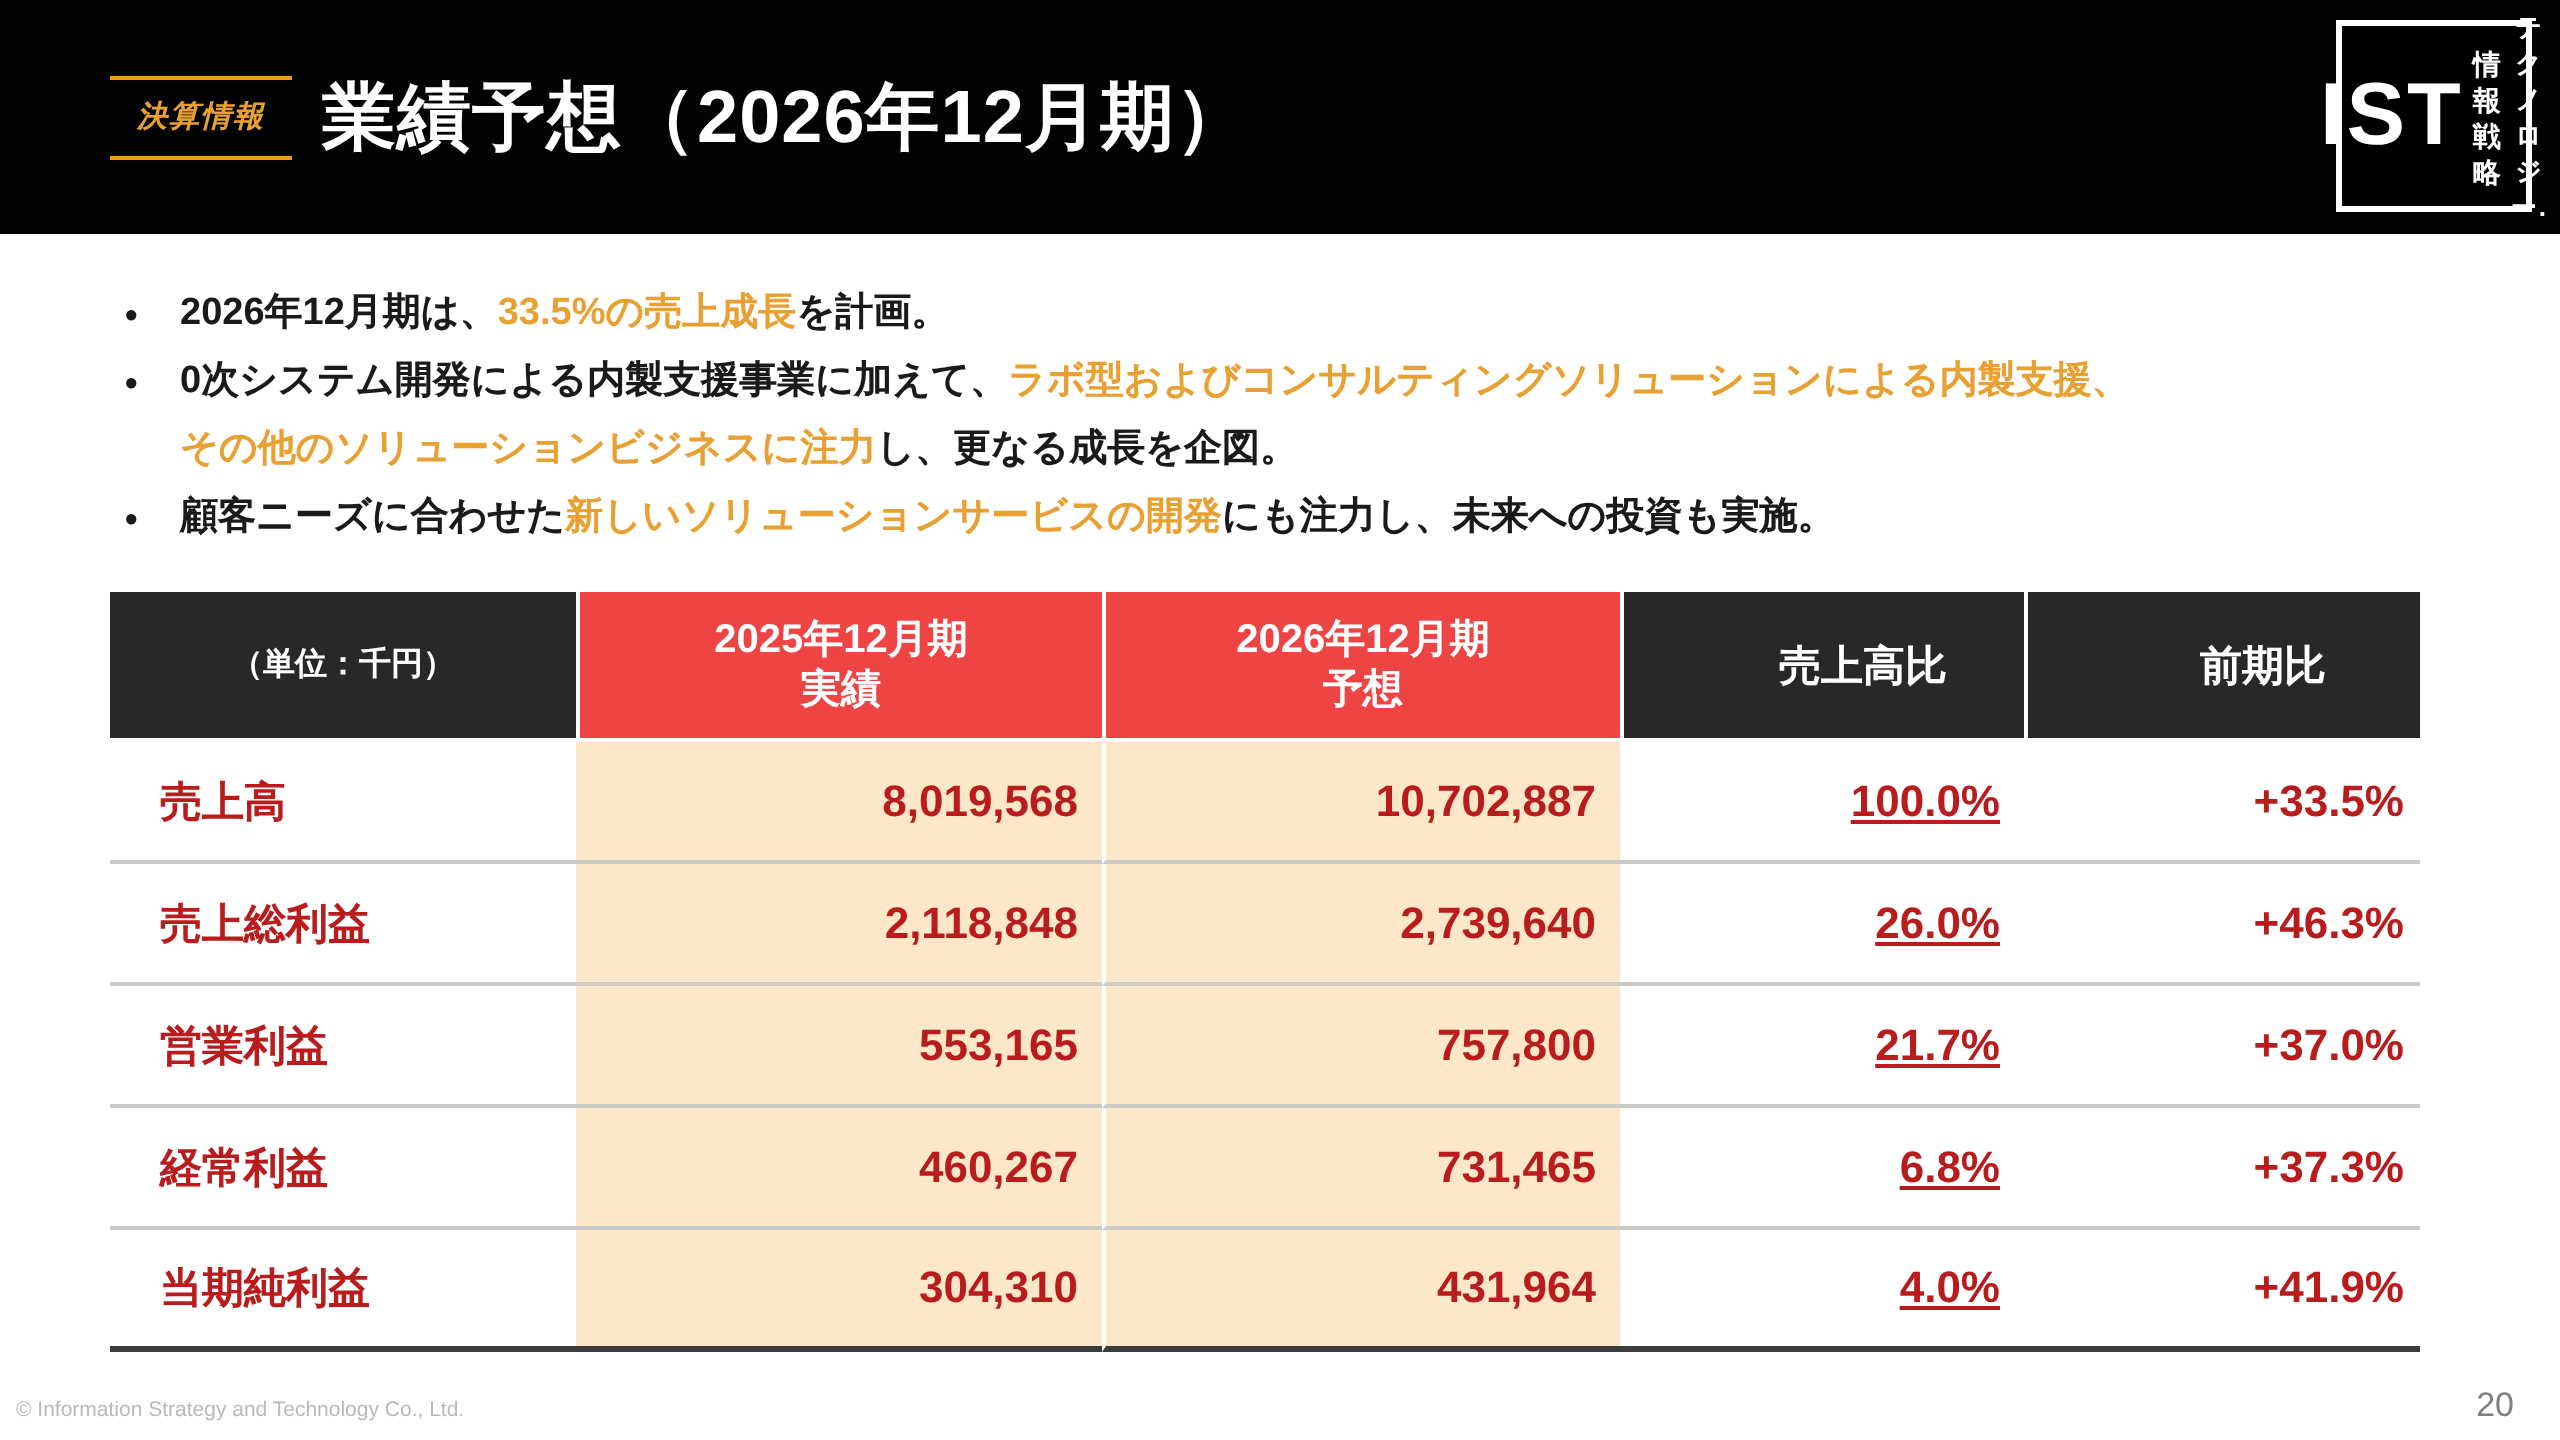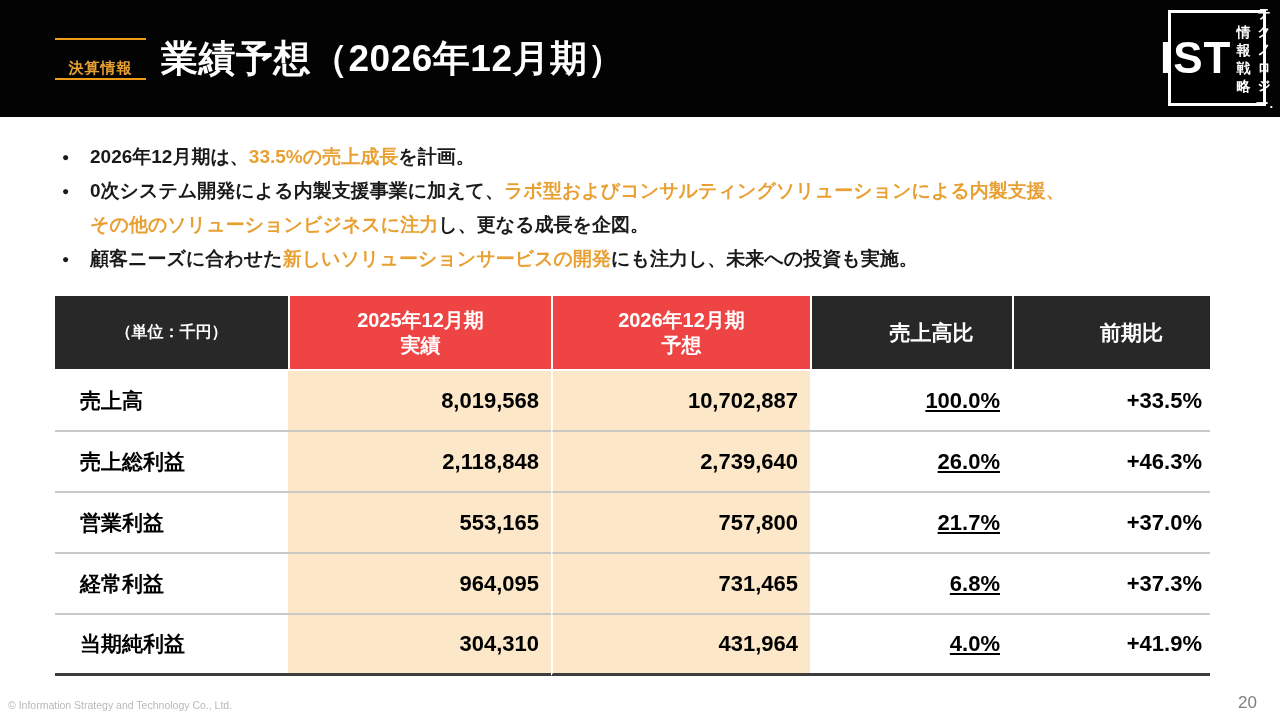--- a/index.html
+++ b/index.html
@@ -23,26 +23,27 @@
     display: flex;
     align-items: center;
   }
   .badge {
     margin-left: 55px;
     width: 91px;
     height: 42px;
     border-top: 2px solid #EF9A17;
     border-bottom: 2px solid #EF9A17;
     display: flex;
-    align-items: flex-end;
+    align-items: center;
     justify-content: center;
     color: #E9A033;
     font-size: 15px;
     font-weight: 700;
     letter-spacing: 1px;
+    font-style: italic;
   }
   .slide-title {
     margin-left: 15px;
     color: #ffffff;
     font-size: 37px;
     font-weight: 700;
     letter-spacing: 0.5px;
     white-space: nowrap;
   }
   .logo {
@@ -112,21 +113,21 @@
   .th-orange { background: #ef4444; font-size: 20px; line-height: 25px; }
   .th-unit { font-size: 16px; font-weight: 700; }
   .th-metric { font-size: 21px; padding-left: 39px; }
   .fin-table th + th { border-left: 2px solid #ffffff; }
   .fin-table thead th { border-bottom: 2px solid #ffffff; }
 
   .fin-table tbody tr { height: 61px; }
   .fin-table td {
     vertical-align: middle;
     border-bottom: 2px solid #C9C9C5;
-    color: #000000;
+    color: #b91c1c;
     font-weight: 700;
   }
   .fin-table tbody tr:last-child td { border-bottom: 3px solid #3D3D3D; }
   .td-label { text-align: left; padding-left: 25px; font-size: 21px; }
   .td-num { text-align: right; padding-right: 12px; font-size: 22px; }
   .td-peach { background: #FCE8C8; }
   .td-sep { border-left: 2px solid #ffffff; }
   .td-pct { text-align: right; padding-right: 12px; font-size: 22px; text-decoration: underline; }
   .td-yoy { text-align: right; padding-right: 8px; font-size: 22px; }
 
@@ -210,21 +211,21 @@
       </tr>
       <tr>
         <td class="td-label">営業利益</td>
         <td class="td-num td-peach">553,165</td>
         <td class="td-num td-peach td-sep">757,800</td>
         <td class="td-pct">21.7%</td>
         <td class="td-yoy">+37.0%</td>
       </tr>
       <tr>
         <td class="td-label">経常利益</td>
-        <td class="td-num td-peach">964,095</td>
+        <td class="td-num td-peach">460,267</td>
         <td class="td-num td-peach td-sep">731,465</td>
         <td class="td-pct">6.8%</td>
         <td class="td-yoy">+37.3%</td>
       </tr>
       <tr>
         <td class="td-label">当期純利益</td>
         <td class="td-num td-peach">304,310</td>
         <td class="td-num td-peach td-sep">431,964</td>
         <td class="td-pct">4.0%</td>
         <td class="td-yoy">+41.9%</td>

